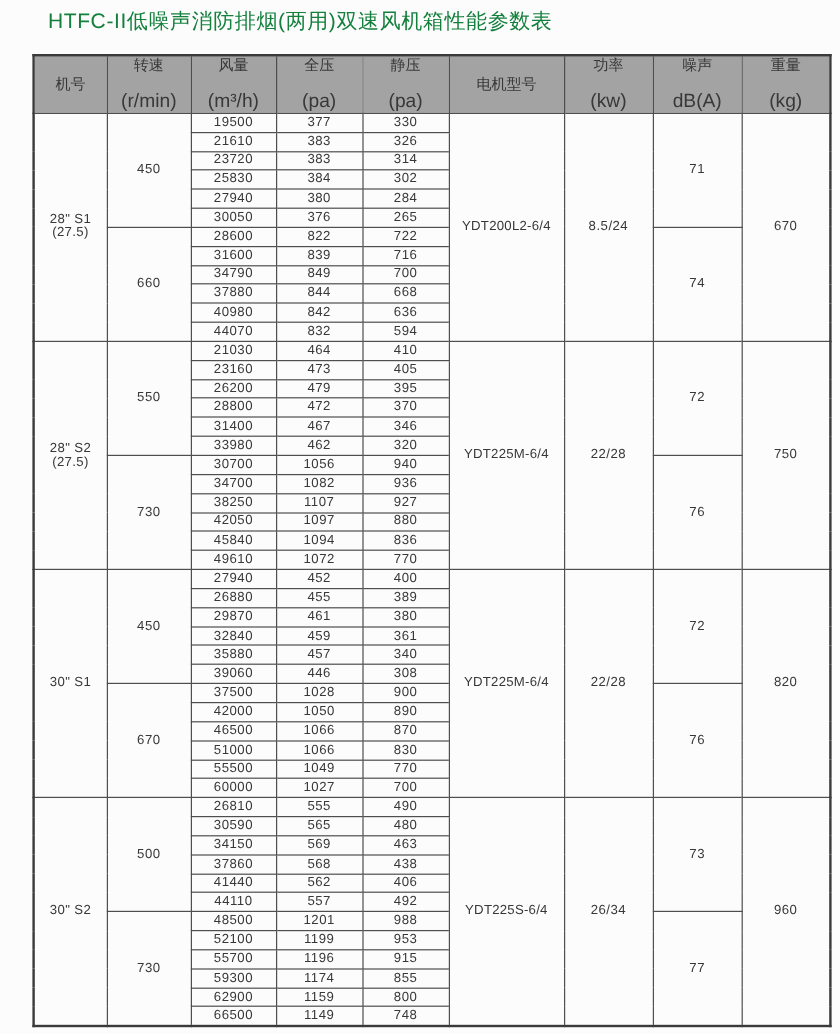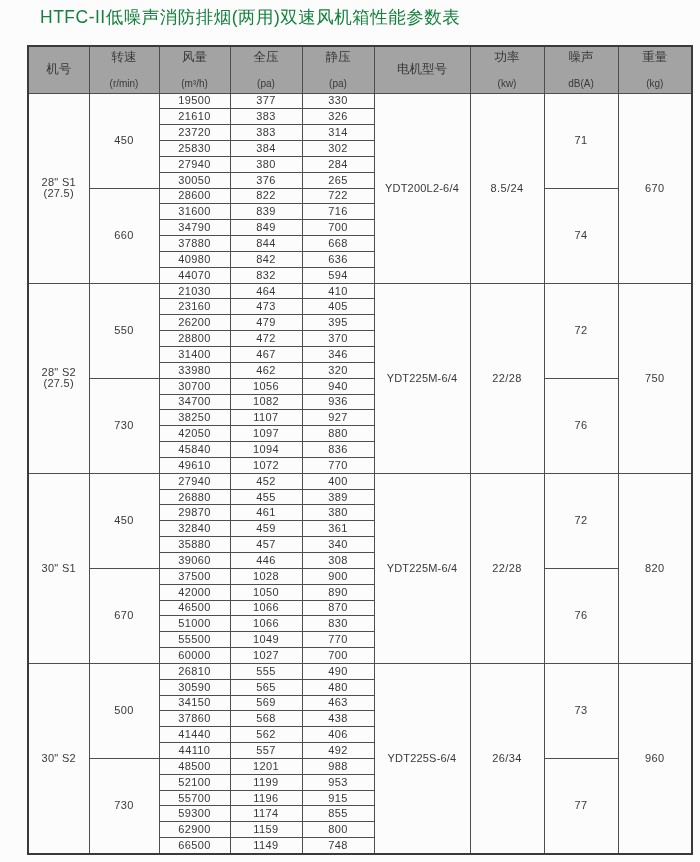--- a/index.html
+++ b/index.html
@@ -32,21 +32,21 @@
     border: 1px solid #4e4e4e;
     text-align: center;
     vertical-align: middle;
     padding: 0;
     color: #383838;
     overflow: hidden;
   }
   .spec thead tr { height: 47px; }
   .spec th { font-weight: normal; background: #a3a3a3; text-align: center; }
   .h-label { font-size: 12.5px; line-height: 1.25; }
-  .h-unit  { font-size: 10px; line-height: 1.2; margin-top: 12px; }
+  .h-unit  { font-size: 16px; line-height: 1.2; margin-top: 12px; }
   .h-unit:empty { display: none; }
   .spec tbody tr { height: 15.85px; }
   .spec td { font-size: 11px; line-height: 1; }
   .num-cell { letter-spacing: 0.4px; }
   .machine-cell { font-size: 11.5px; line-height: 1.3; letter-spacing: 0.3px; }
   .speed-cell, .noise-cell, .power-cell, .weight-cell { font-size: 11.5px; letter-spacing: 0.4px; margin-left: 26px; }
   .motor-cell { font-size: 11px; letter-spacing: 0.2px; margin-left: 48px; }
 </style>
 </head>
 <body>

